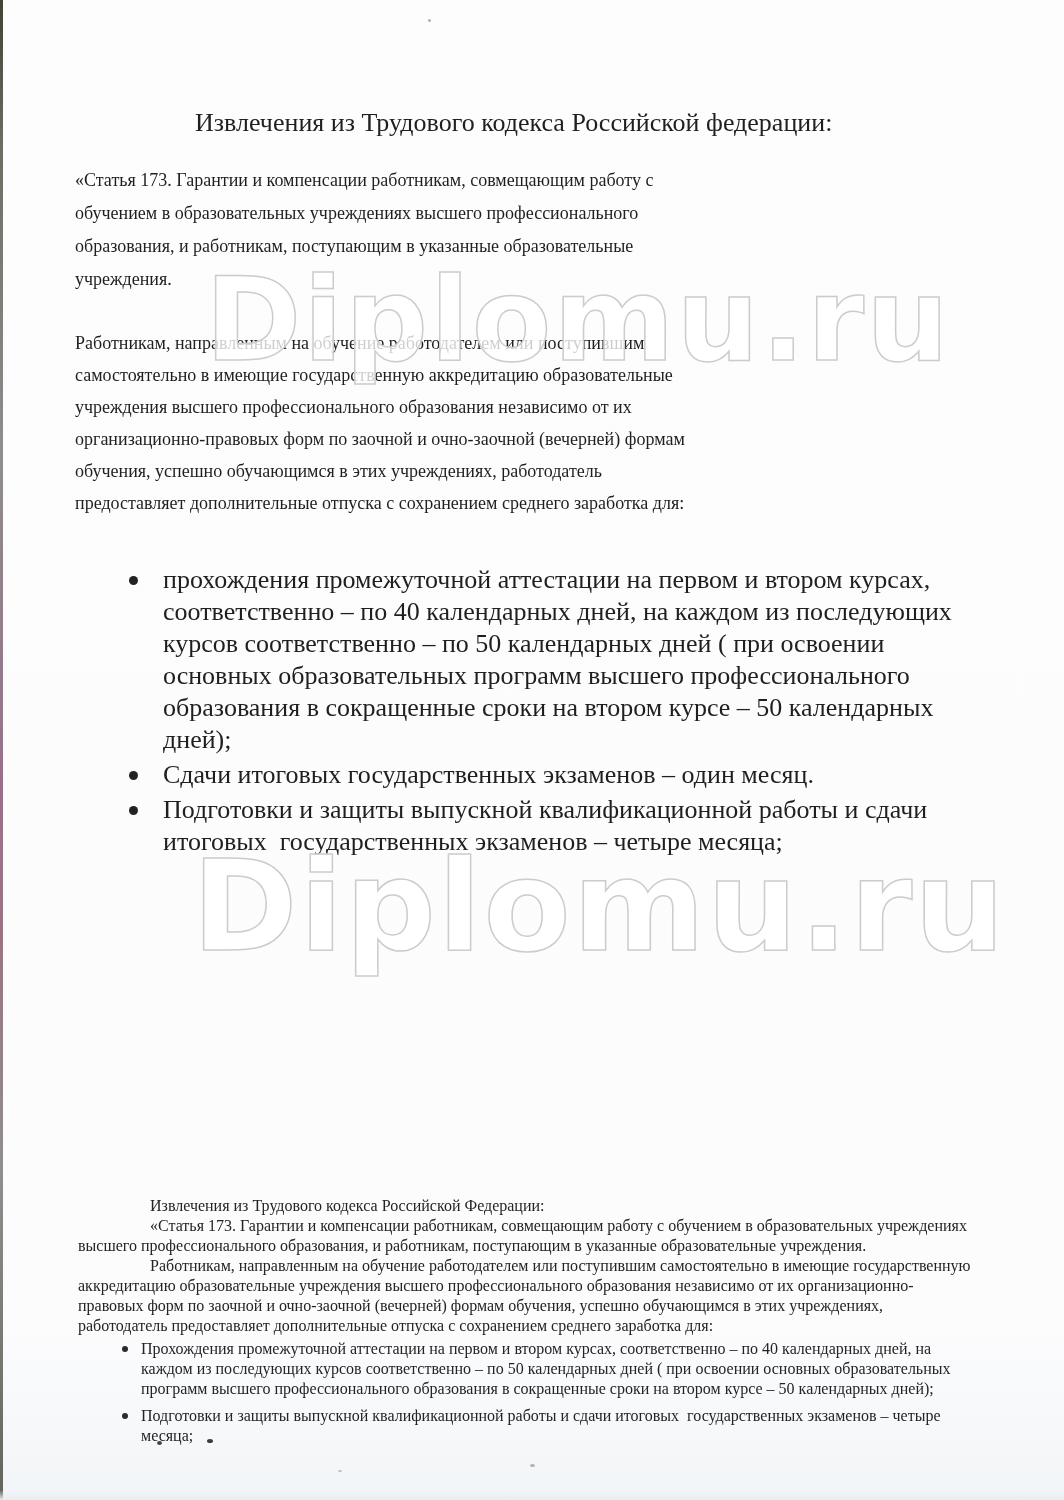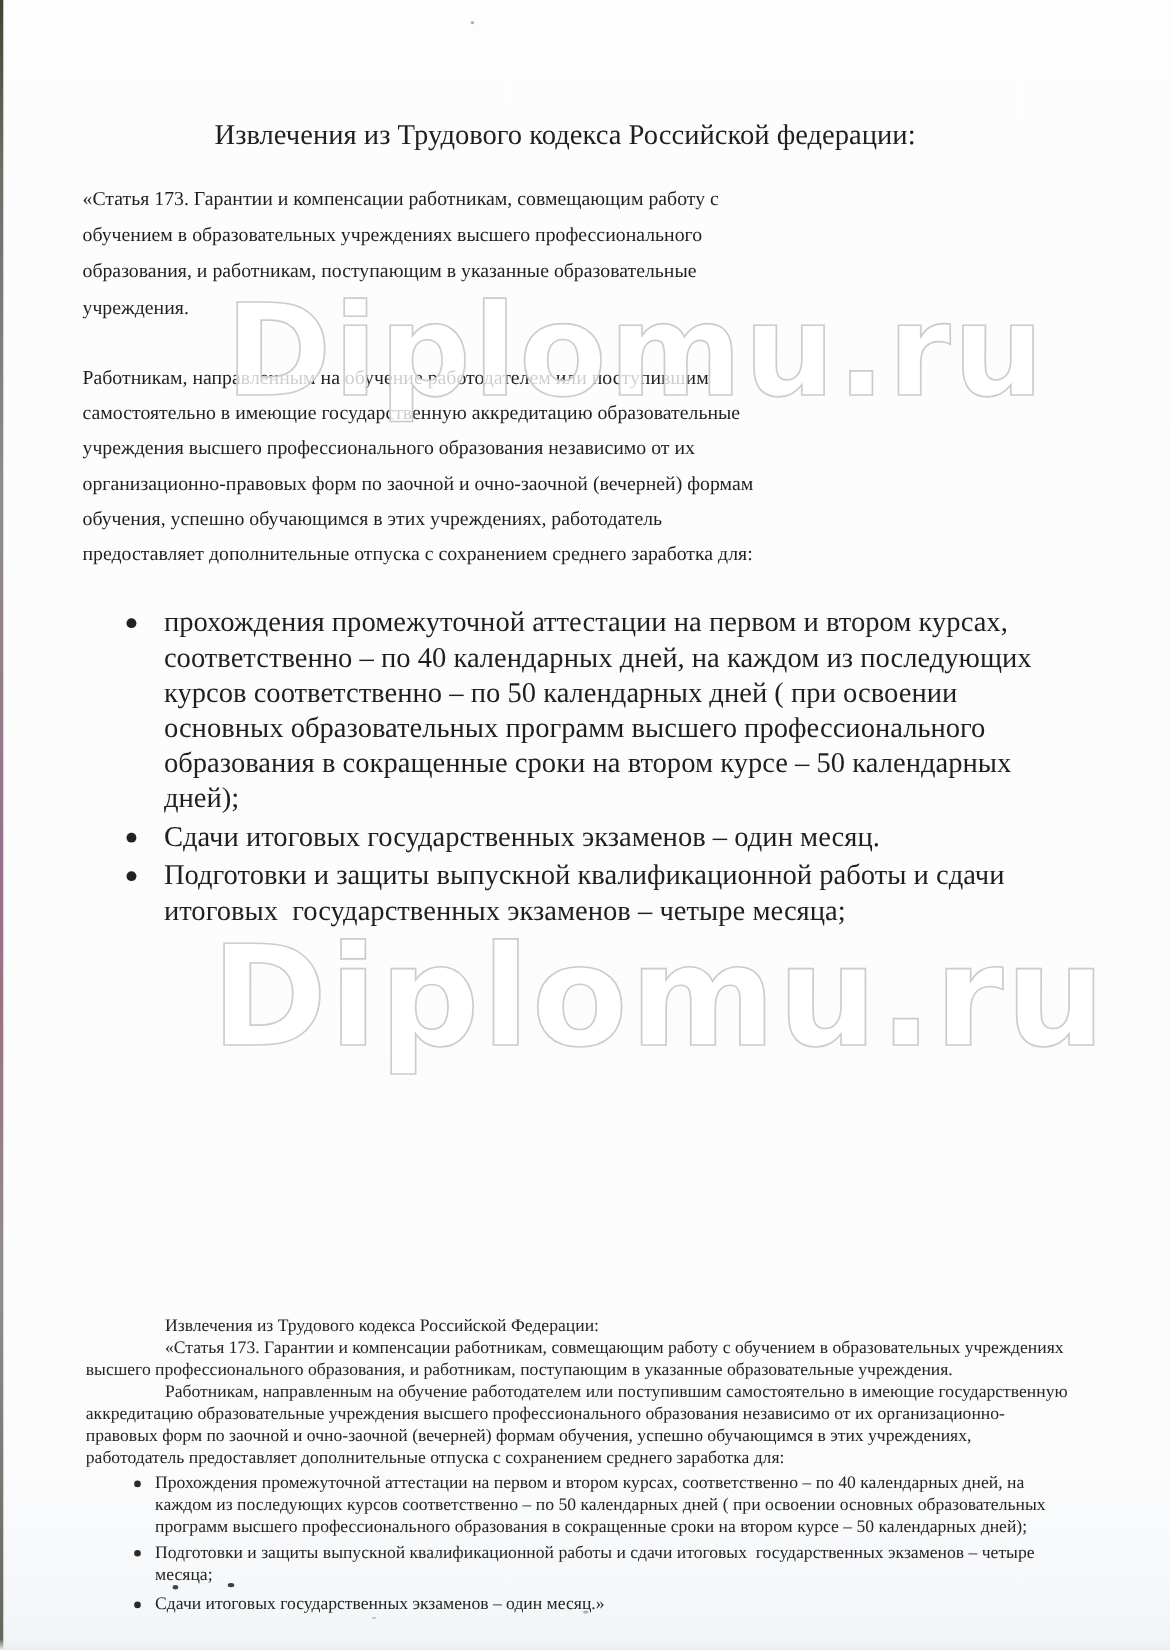--- a/index.html
+++ b/index.html
@@ -28,21 +28,21 @@
     font-size: 26px; white-space: pre;
   }
   .para {
     position: absolute; left: 75px;
     font-size: 18px; line-height: 33px; white-space: pre;
   }
   .para1 { top: 164px; }
   .para2 { top: 327px; line-height: 32px; }
   .big-list {
     position: absolute; left: 75px; top: 546px;
-    margin: 4px; padding: 0; list-style: none;
+    margin: 18px; padding: 0; list-style: none;
     font-size: 26px; line-height: 32px;
   }
   .big-list li {
     position: relative; padding-left: 70px;
     margin-bottom: 3px; white-space: pre;
   }
   .big-list li::before {
     content: ""; position: absolute; left: 36px; top: 12px;
     width: 9px; height: 9px; border-radius: 50%; background: #222;
   }
@@ -138,21 +138,20 @@
     <p class="fn-p">Работникам, направленным на обучение работодателем или поступившим самостоятельно в имеющие государственную
 аккредитацию образовательные учреждения высшего профессионального образования независимо от их организационно-
 правовых форм по заочной и очно-заочной (вечерней) формам обучения, успешно обучающимся в этих учреждениях,
 работодатель предоставляет дополнительные отпуска с сохранением среднего заработка для:</p>
     <ul class="fn-list">
       <li>Прохождения промежуточной аттестации на первом и втором курсах, соответственно – по 40 календарных дней, на
 каждом из последующих курсов соответственно – по 50 календарных дней ( при освоении основных образовательных
 программ высшего профессионального образования в сокращенные сроки на втором курсе – 50 календарных дней);</li>
       <li>Подготовки и защиты выпускной квалификационной работы и сдачи итоговых  государственных экзаменов – четыре
 месяца;</li>
-      <li>Сдачи итоговых государственных экзаменов – один месяц.»</li>
     </ul>
   </div>
 
   <div class="edge-left"></div>
   <div class="edge-bottom"></div>
   <div class="speck speck-1"></div>
   <div class="speck speck-2"></div>
   <div class="speck speck-3"></div>
   <div class="speck speck-4"></div>
   <div class="speck speck-5"></div>

